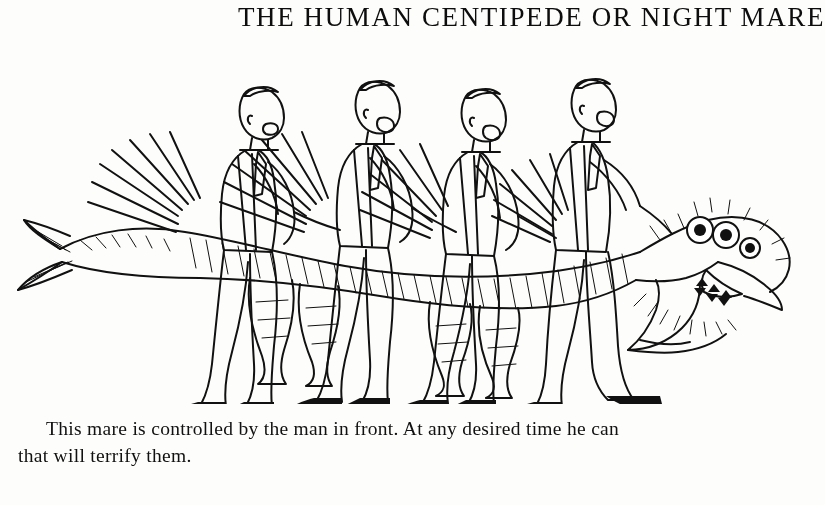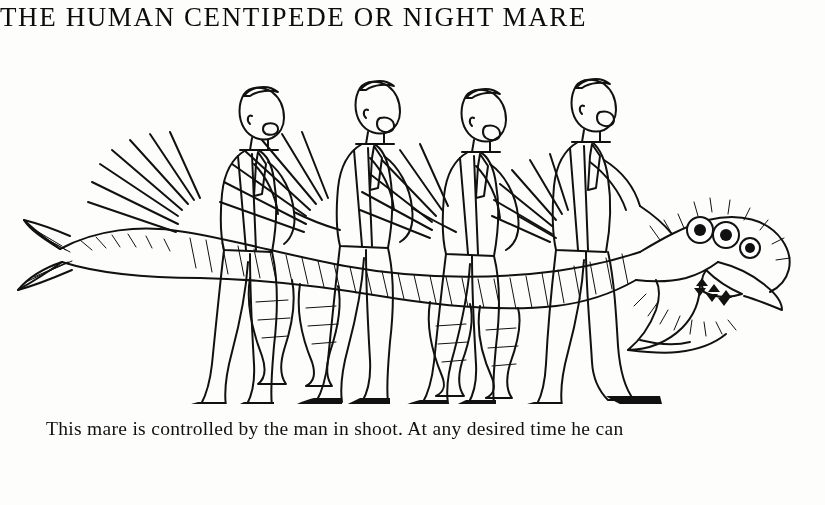--- a/index.html
+++ b/index.html
@@ -18,21 +18,21 @@
     position: relative;
     width: 825px;
     height: 505px;
     background: #fdfdfb;
   }
   .headline {
     position: absolute;
     top: 2px;
     left: 0;
     width: 825px;
-    text-align: left;
+    text-align: right;
     font-family: "Liberation Serif", serif;
     font-size: 27px;
     letter-spacing: 1.6px;
     font-weight: normal;
     color: #0d0d0d;
     white-space: nowrap;
   }
   .illustration {
     position: absolute;
     top: 34px;
@@ -378,16 +378,17 @@
         <path d="M640 172 C 652 180, 664 190, 672 200"></path>
       </g>
 
       <g class="ink" stroke-width="1">
         <path d="M160 384 L 690 384" stroke-opacity="0.25"></path>
       </g>
     </svg>
   </div>
 
   <div class="caption">
-    <span class="caption-line"><span class="indent"></span><span>This mare is controlled by the man in shoot.  At any desired time he can</span></span>
+    <span class="caption-line"><span class="indent"></span><span>This mare is controlled by the man in front.  At any desired time he can</span></span>
+    <span class="caption-line last">that will terrify them.</span>
   </div>
 
 </div>
 
 </body></html>

